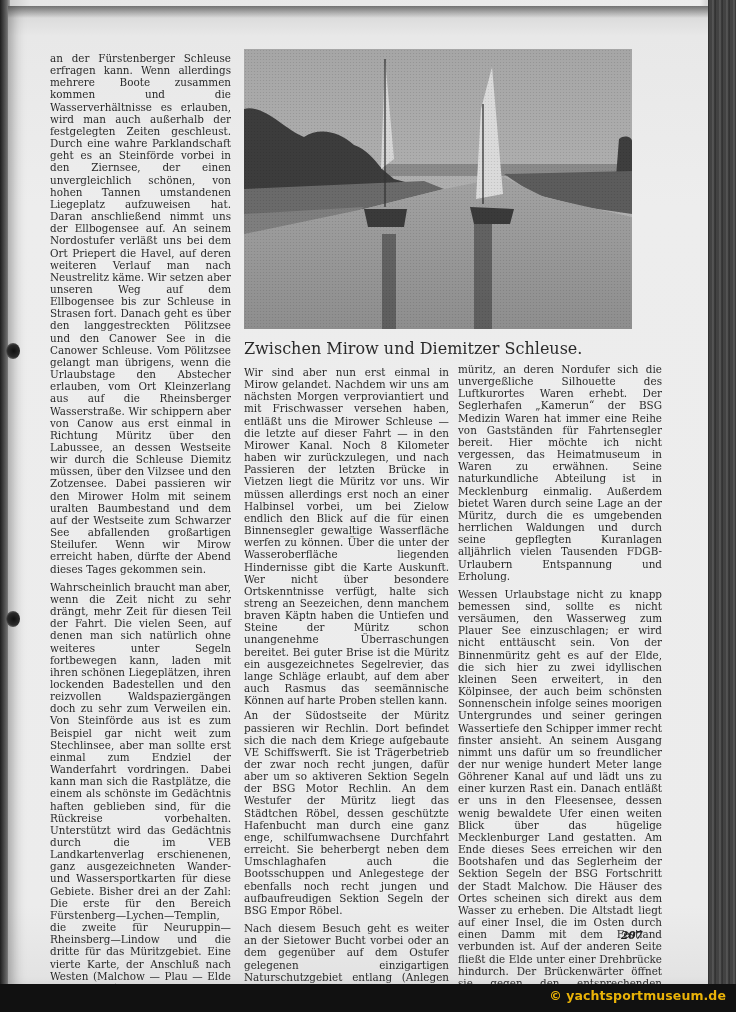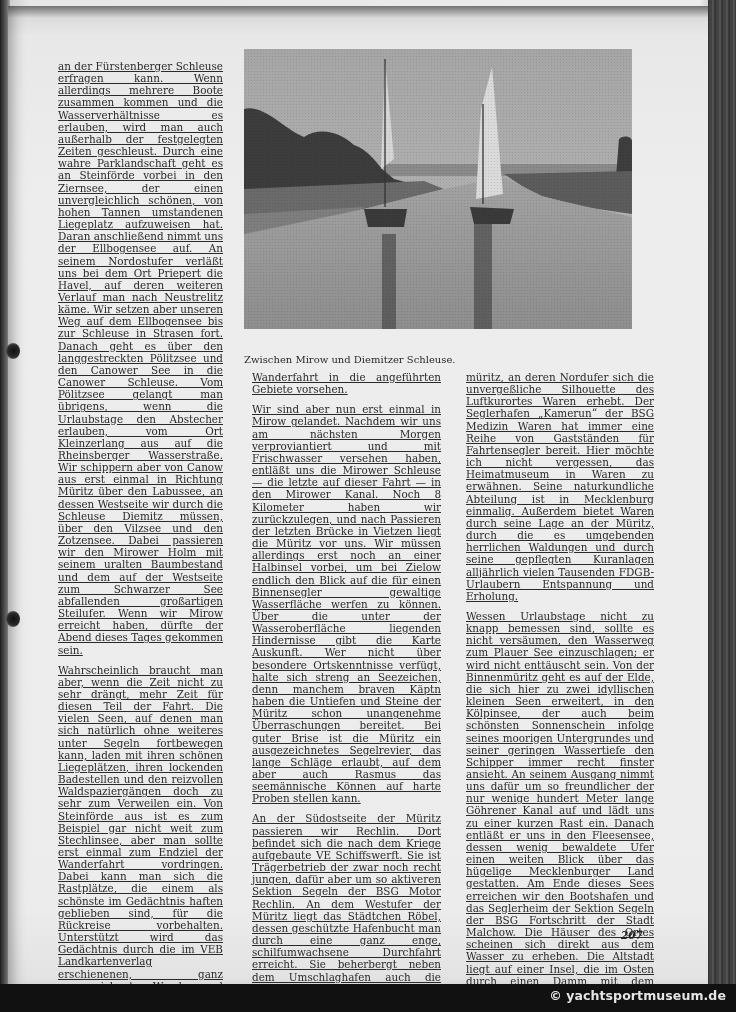--- a/index.html
+++ b/index.html
@@ -29,44 +29,44 @@
     position:absolute; left:0; top:0; width:10px; height:990px;
     background:linear-gradient(90deg,#1e1e1e,#6a6a6a 70%,#a8a8a8);
   }
   .bottom-bar {
     position:absolute; left:0; top:984px; width:736px; height:28px;
     background:#111;
   }
   .watermark {
     position:absolute; right:10px; top:988px;
     font-family:"DejaVu Sans", sans-serif; font-weight:bold;
-    color:#e5e5e5; font-size:12.5px; letter-spacing:0.1px;
+    color:#eab308; font-size:12.5px; letter-spacing:0.1px;
   }
   .binder-hole {
     position:absolute; width:14px; height:16px; border-radius:50%;
     background:radial-gradient(circle at 55% 50%,#101010 0%,#2a2a2a 55%,#777 80%,rgba(120,120,120,0) 100%);
   }
   .col {
     position:absolute; color:#2a2a2a;
     font-size:10.4px; line-height:12.15px;
     text-align:justify; hyphens:manual;
   }
-  .col p { margin:8px; text-indent:0;text-decoration:underline; }
+  .col p { margin:0; text-indent:0; }
   .col p + p { margin-top:6px; }
   #col-left   { left:50px;  top:52px;  width:181px; }
   #col-middle { left:244px; top:363px; width:205px; }
   #col-right  { left:458px; top:363px; width:204px; }
   .photo {
     position:absolute; left:244px; top:49px; width:388px; height:280px;
     background:#9a9a9a; overflow:hidden;
   }
   .photo svg { display:block; }
   .caption {
-    position:absolute; left:244px; top:354px;
-    font-size:10px; color:#2a2a2a;
+    position:absolute; left:244px; top:339px;
+    font-size:16px; color:#2a2a2a;
   }
   .page-number {
     position:absolute; left:621px; top:929px;
     font-size:10.5px; font-weight:bold; color:#222;font-style:italic;
   }
 </style>
 </head>
 <body>
 
 <div class="scan-bg"></div>
@@ -122,21 +122,20 @@
     <polygon points="248,18 259,145 232,150 237,60" fill="#dadada"></polygon>
     <line x1="239" y1="55" x2="239" y2="155" stroke="#333" stroke-width="1.3"></line>
     <path d="M226,158 L270,160 L266,175 L230,175 Z" fill="#3a3a3a"></path>
     <rect x="0" y="0" width="388" height="280" fill="url(#dots)"></rect>
   </svg>
 </div>
 
 <div class="caption">Zwischen Mirow und Diemitzer Schleuse.</div>
 
 <div class="col" id="col-middle">
-  <p>Wanderfahrt in die angeführten Gebiete vorsehen.</p>
   <p style="margin-top:3px;">Wir sind aber nun erst einmal in Mirow gelandet. Nachdem wir uns am nächsten Morgen verproviantiert und mit Frischwasser versehen haben, entläßt uns die Mirower Schleuse — die letzte auf dieser Fahrt — in den Mirower Kanal. Noch 8 Kilometer haben wir zurückzulegen, und nach Passieren der letzten Brücke in Vietzen liegt die Müritz vor uns. Wir müssen allerdings erst noch an einer Halbinsel vorbei, um bei Zielow endlich den Blick auf die für einen Binnensegler gewaltige Wasserfläche werfen zu können. Über die unter der Wasseroberfläche liegenden Hindernisse gibt die Karte Auskunft. Wer nicht über besondere Ortskenntnisse verfügt, halte sich streng an Seezeichen, denn manchem braven Käptn haben die Untiefen und Steine der Müritz schon unangenehme Überraschungen bereitet. Bei guter Brise ist die Müritz ein ausgezeichnetes Segelrevier, das lange Schläge erlaubt, auf dem aber auch Rasmus das seemännische Können auf harte Proben stellen kann.</p>
   <p style="margin-top:3px;">An der Südostseite der Müritz passieren wir Rechlin. Dort befindet sich die nach dem Kriege aufgebaute VE Schiffswerft. Sie ist Trägerbetrieb der zwar noch recht jungen, dafür aber um so aktiveren Sektion Segeln der BSG Motor Rechlin. An dem Westufer der Müritz liegt das Städtchen Röbel, dessen geschützte Hafenbucht man durch eine ganz enge, schilfumwachsene Durchfahrt erreicht. Sie beherbergt neben dem Umschlaghafen auch die Bootsschuppen und Anlegestege der ebenfalls noch recht jungen und aufbaufreudigen Sektion Segeln der BSG Empor Röbel.</p>
   <p>Nach diesem Besuch geht es weiter an der Sietower Bucht vorbei oder an dem gegenüber auf dem Ostufer gelegenen einzigartigen Naturschutzgebiet entlang (Anlegen verboten!) durch den „Hals“ in die Binnen-</p>
 </div>
 
 <div class="col" id="col-right">
   <p>müritz, an deren Nordufer sich die unvergeßliche Silhouette des Luftkurortes Waren erhebt. Der Seglerhafen „Kamerun“ der BSG Medizin Waren hat immer eine Reihe von Gastständen für Fahrtensegler bereit. Hier möchte ich nicht vergessen, das Heimatmuseum in Waren zu erwähnen. Seine naturkundliche Abteilung ist in Mecklenburg einmalig. Außerdem bietet Waren durch seine Lage an der Müritz, durch die es umgebenden herrlichen Waldungen und durch seine gepflegten Kuranlagen alljährlich vielen Tausenden FDGB-Urlaubern Entspannung und Erholung.</p>
   <p>Wessen Urlaubstage nicht zu knapp bemessen sind, sollte es nicht versäumen, den Wasserweg zum Plauer See einzuschlagen; er wird nicht enttäuscht sein. Von der Binnenmüritz geht es auf der Elde, die sich hier zu zwei idyllischen kleinen Seen erweitert, in den Kölpinsee, der auch beim schönsten Sonnenschein infolge seines moorigen Untergrundes und seiner geringen Wassertiefe den Schipper immer recht finster ansieht. An seinem Ausgang nimmt uns dafür um so freundlicher der nur wenige hundert Meter lange Göhrener Kanal auf und lädt uns zu einer kurzen Rast ein. Danach entläßt er uns in den Fleesensee, dessen wenig bewaldete Ufer einen weiten Blick über das hügelige Mecklenburger Land gestatten. Am Ende dieses Sees erreichen wir den Bootshafen und das Seglerheim der Sektion Segeln der BSG Fortschritt der Stadt Malchow. Die Häuser des Ortes scheinen sich direkt aus dem Wasser zu erheben. Die Altstadt liegt auf einer Insel, die im Osten durch einen Damm mit dem Festland verbunden ist. Auf der anderen Seite fließt die Elde unter einer Drehbrücke hindurch. Der Brückenwärter öffnet sie gegen den entsprechenden Obolus, denn es können nur Boote mit sehr niedrigem Freibord die geschlossene Brücke passieren. Auf der anderen Seite der Stadt liegt der Malchower See. Aus ihm schlän-</p>
 </div>
 

